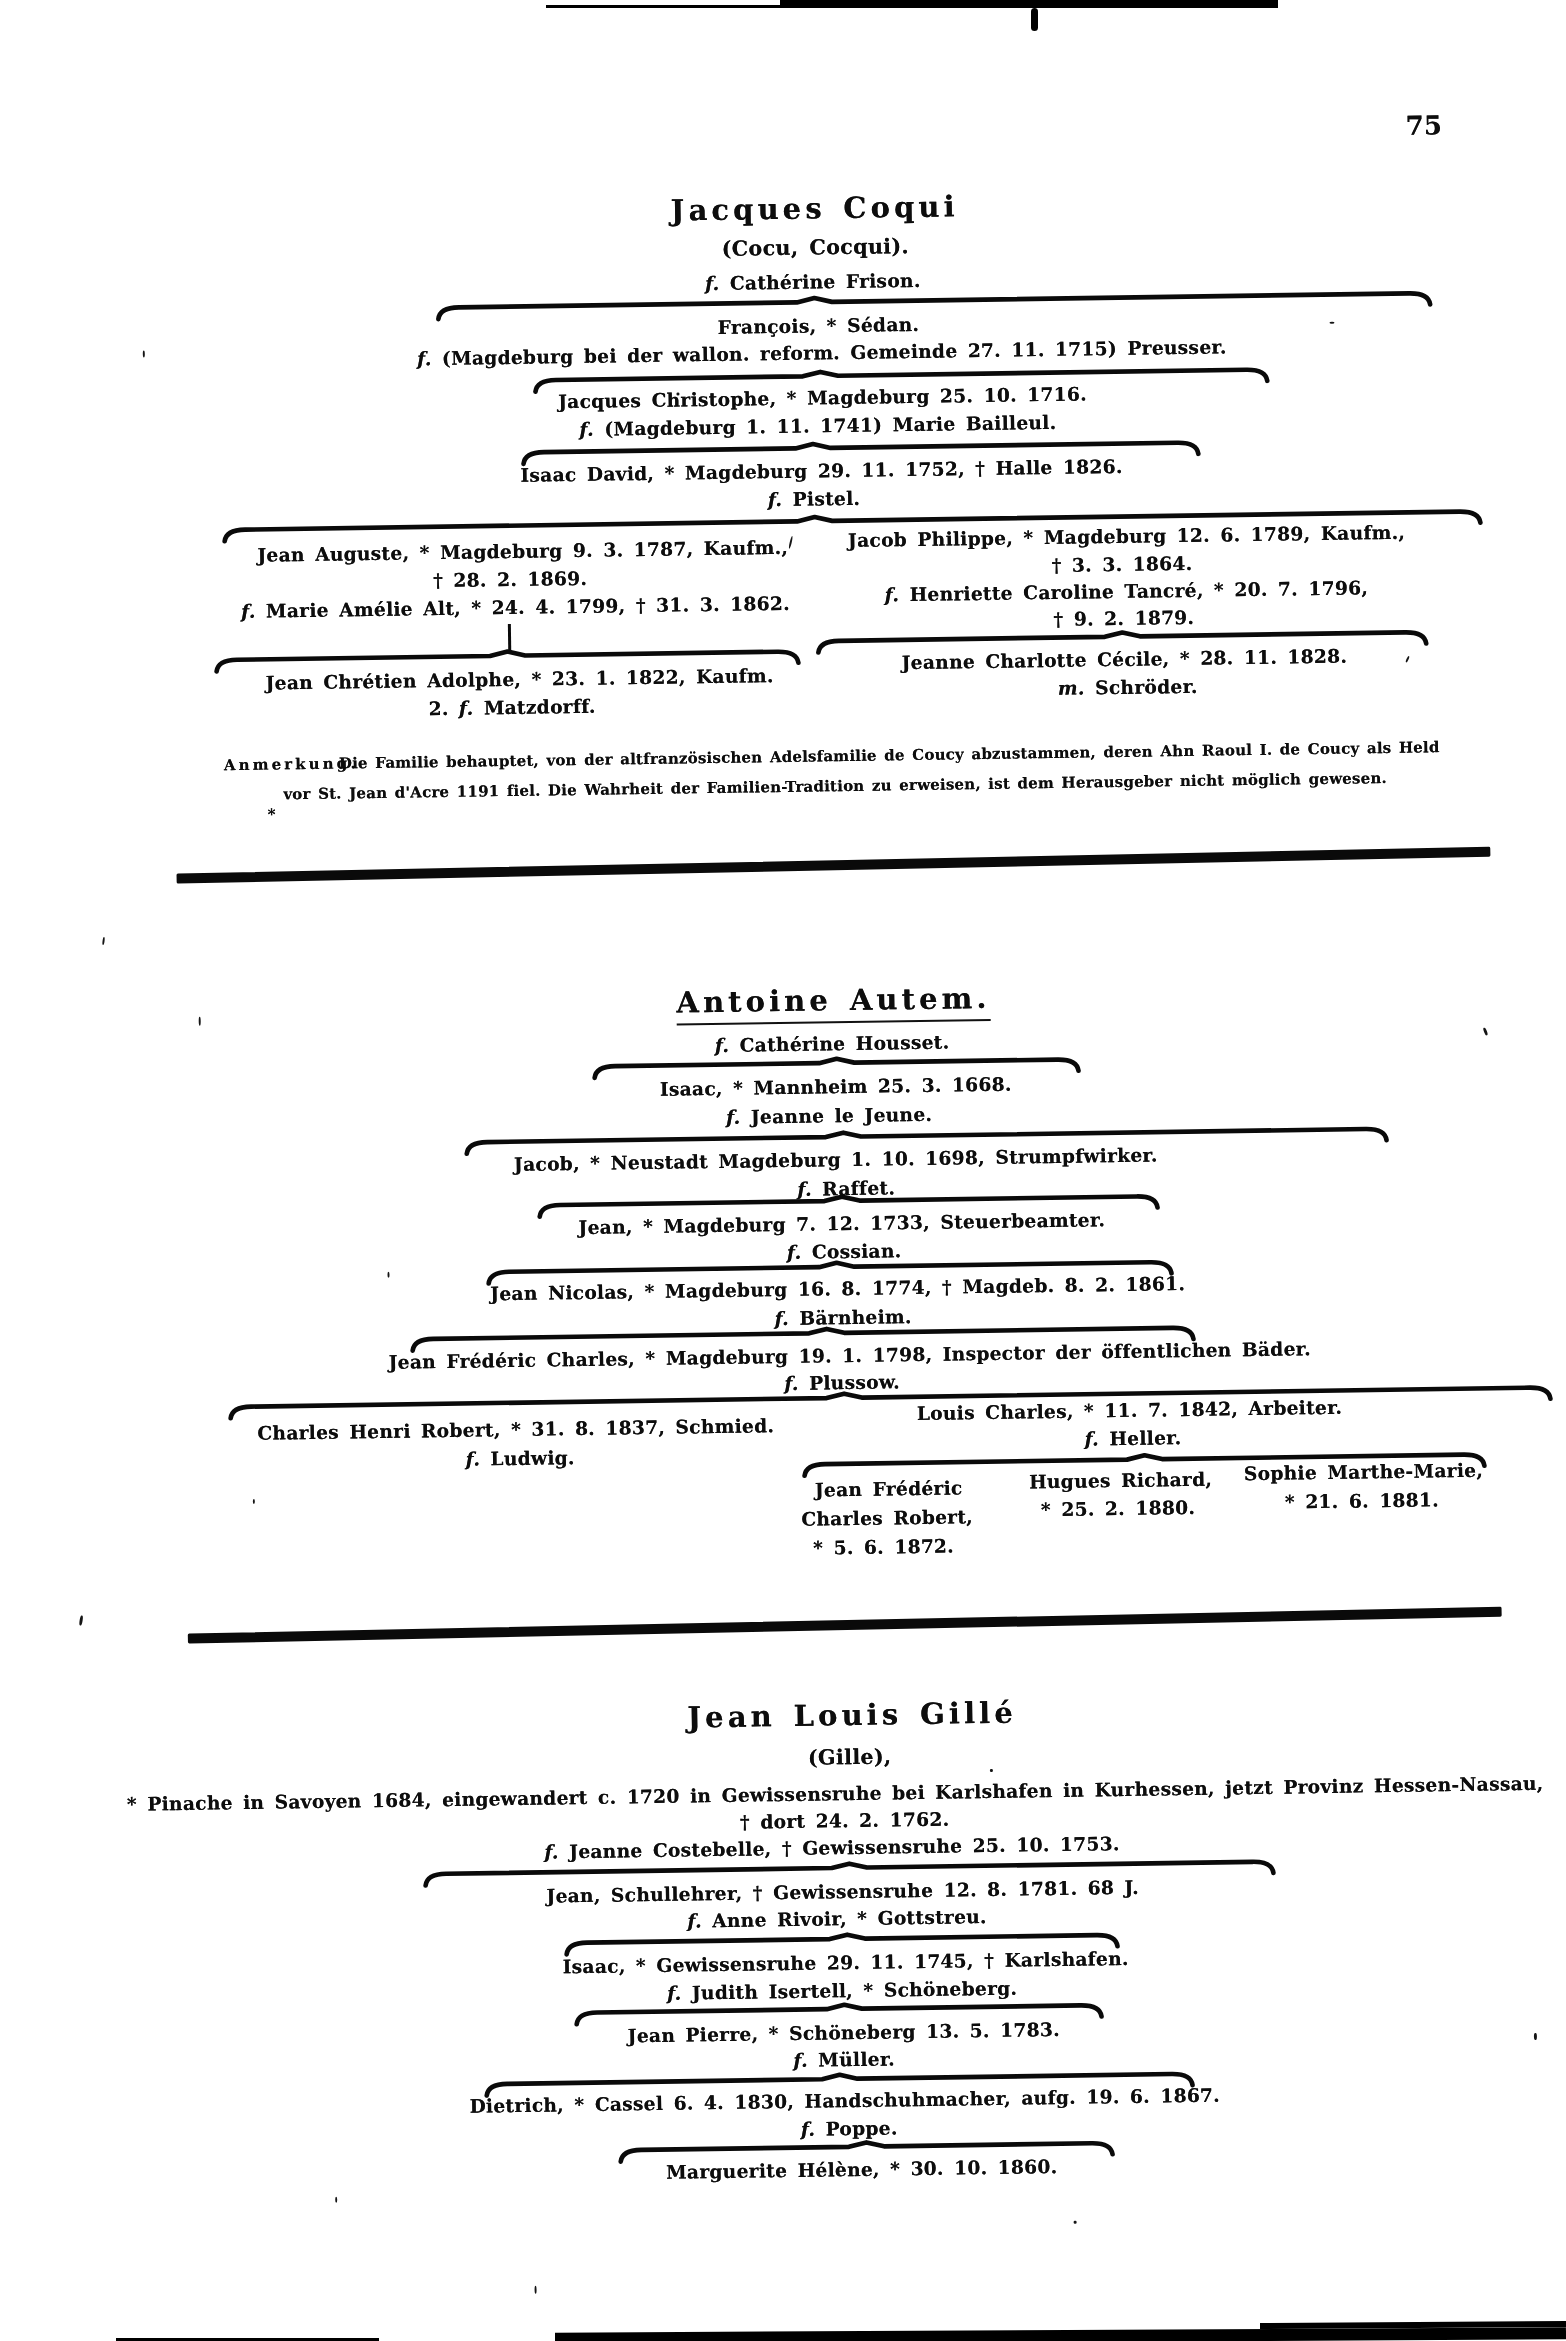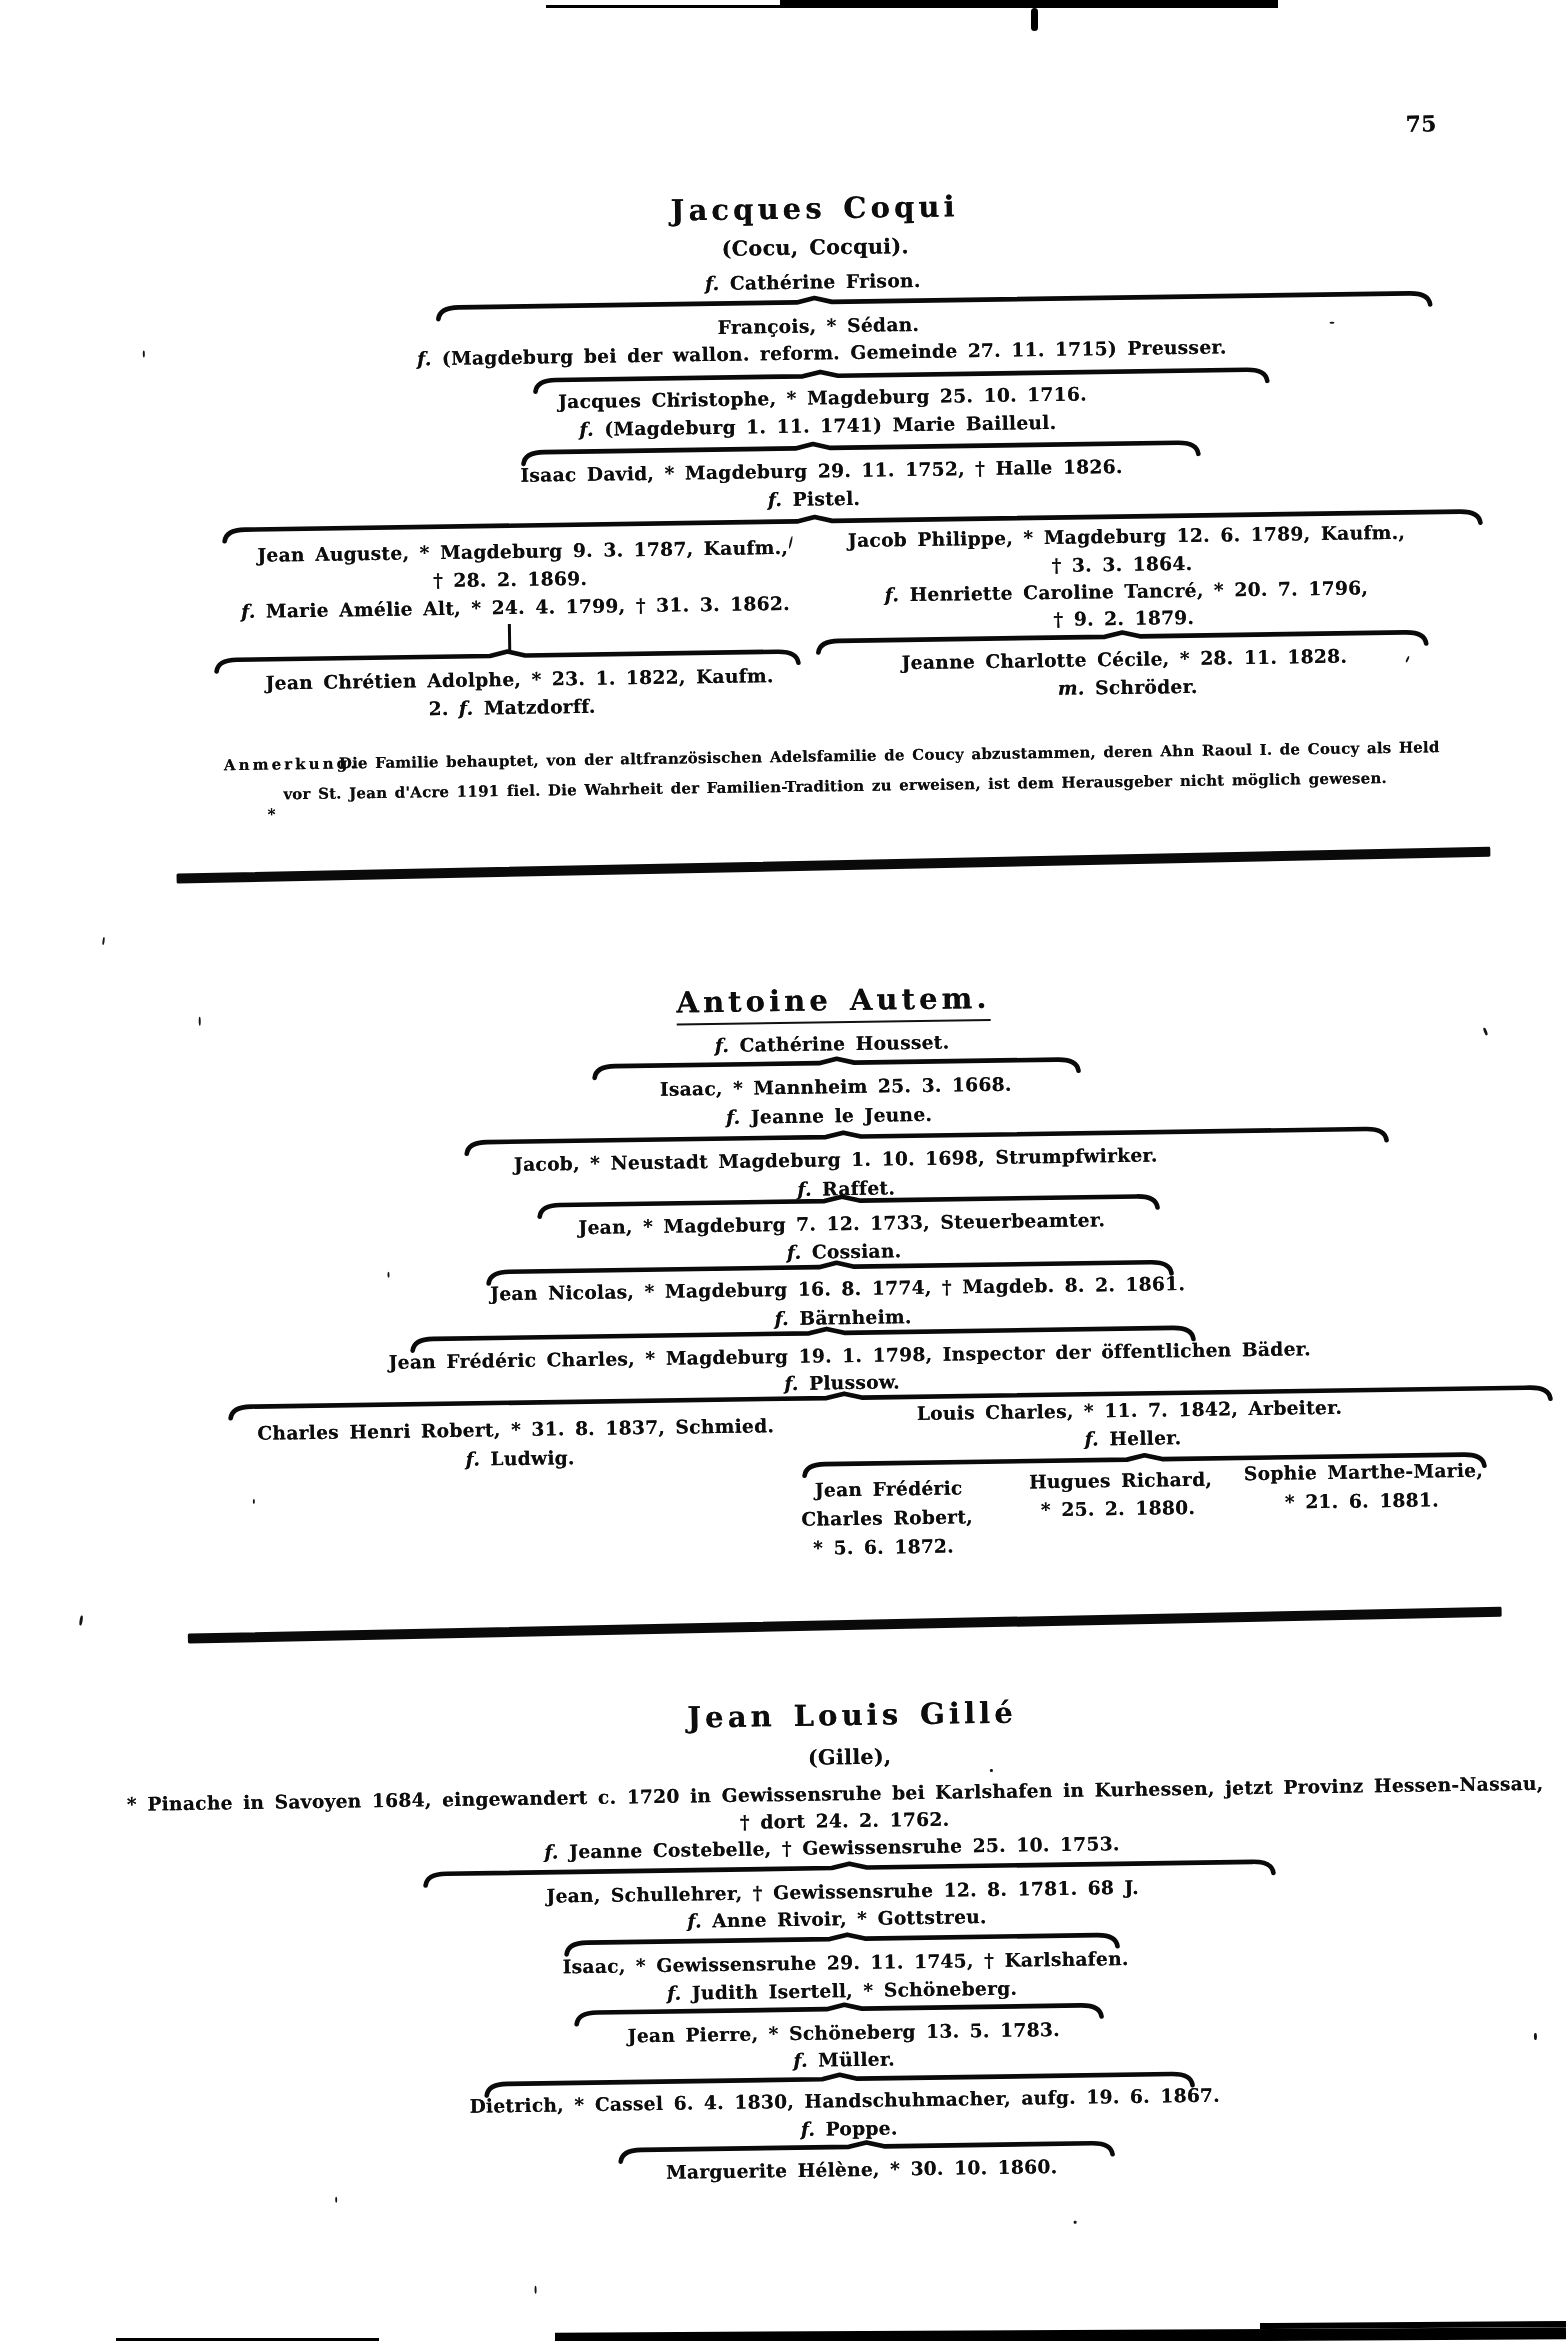--- a/index.html
+++ b/index.html
@@ -16,21 +16,21 @@
     position:absolute;white-space:nowrap;transform:translateX(-50%);
     font-size:18.6px;font-weight:bold;letter-spacing:0.3px;word-spacing:3.6px;
     text-shadow:0 0 0.5px rgba(10,10,10,.75);
   }
   .lleft{transform:none;}
   .ftitle{font-size:29px;letter-spacing:4.1px;font-weight:bold;}
   .fsub{font-size:20.7px;}
   .underl{border-bottom:2.6px solid #111;padding-bottom:3.6px;}
   .note{font-size:15px;font-weight:bold;letter-spacing:0.2px;word-spacing:2.1px;}
   .notelabel{letter-spacing:3.1px;}
-  .pagenum{font-size:22px;font-weight:bold;transform:none;}
+  .pagenum{font-size:26px;font-weight:bold;transform:none;}
   .brace{position:absolute;height:20.7px;}
   .brace svg{display:block;overflow:visible;}
   .vconn{position:absolute;width:2.6px;background:#0b0b0b;}
   .rule{position:absolute;height:10.3px;background:#0a0a0a;transform:rotate(-0.32deg);border-radius:1.5px;}
   .artifact{position:absolute;background:#000;}
   .sp{position:absolute;background:#151515;border-radius:50%;}
   i{font-style:italic;}
 </style>
 </head>
 <body>

